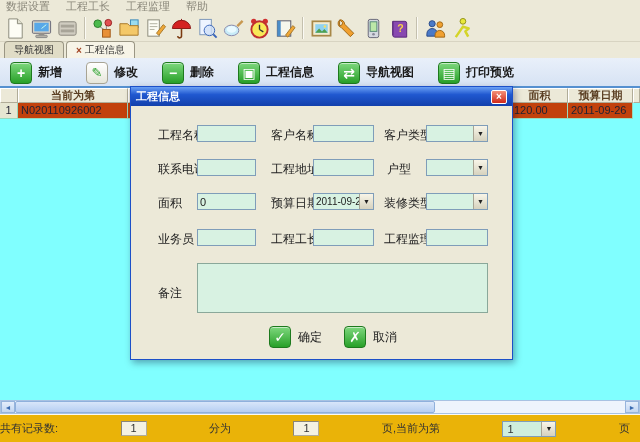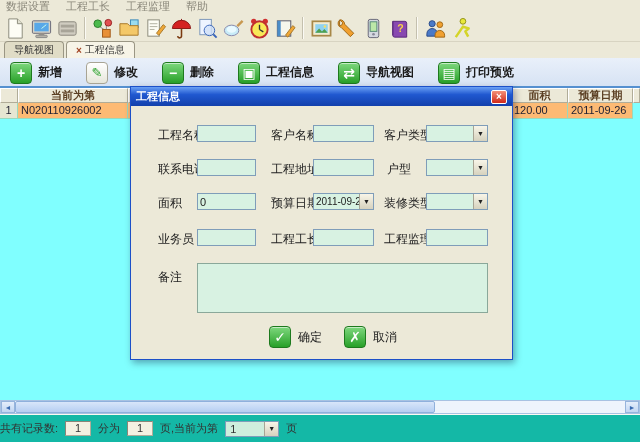--- a/index.html
+++ b/index.html
@@ -25,31 +25,31 @@
 .gbtn{width:22px;height:22px;border-radius:4px;background:linear-gradient(#7ed87e,#28a028);border:1px solid #1e7a1e;color:#fff;display:flex;align-items:center;justify-content:center;font-size:14px;font-weight:bold;box-shadow:inset 0 1px 0 rgba(255,255,255,.55)}
 .gbtn.white{background:linear-gradient(#ffffff,#e6e6da);color:#28a028;border:1px solid #a8a494;font-size:13px}
 .clipboard{width:19px;height:22px;background:#f4ead0;border:2px solid #c07818;border-radius:2px;position:relative}
 .clipboard:before{content:"";position:absolute;top:-4px;left:3px;width:9px;height:5px;background:#cfcfcf;border:1px solid #8a8a8a}
 .clipboard:after{content:"";position:absolute;top:3px;left:2px;right:2px;bottom:2px;background:#fff}
 
 .content{position:absolute;top:86px;left:0;right:0;bottom:28px;background:#80ffff;border-top:2px solid #5590d0}
 .gridhead{display:flex;height:15px}
 .gh{background:#ece9d8;border-top:1px solid #fff;border-left:1px solid #fff;border-right:1px solid #b0ac98;border-bottom:1px solid #b0ac98;font-size:11px;font-weight:bold;color:#5c4024;text-align:center;line-height:13px;overflow:hidden;white-space:nowrap}
 .gridrow{display:flex;height:16px;font-size:11px;line-height:15px;color:#223}
-.gc{background:#fdba74;border-right:1px solid #9ad8bc;border-bottom:1px solid #9ad8bc;overflow:hidden;white-space:nowrap;padding:0 3px}
+.gc{background:#c2410c;border-right:1px solid #9ad8bc;border-bottom:1px solid #9ad8bc;overflow:hidden;white-space:nowrap;padding:0 3px}
 .gc.num{background:#e6e6d2;text-align:center;padding:0}
 .c0{width:18px}.c1{width:110px}.c2{width:383px}.c3{width:57px}.c4{width:65px}.c5{flex:1}
 
 .hscroll{position:absolute;left:0;right:0;bottom:0;height:14px;background:#eef4fc;border:1px solid #a8c2e2;display:flex}
 .sarr{width:14px;height:100%;background:linear-gradient(#e4eefb,#c2d6f2);border:1px solid #96b4dc;color:#3a6ab0;font-size:7px;display:flex;align-items:center;justify-content:center}
 .sarr.right{margin-left:auto}
 .strack{position:relative;flex:1}
 .sthumb{position:absolute;left:0;top:0;bottom:0;width:420px;background:linear-gradient(#d8e6fa,#b6cef2);border:1px solid #8fb0dc;border-radius:2px}
 
-.statusbar{position:absolute;left:0;right:0;bottom:0;height:28px;background:#14b8a6;border-top:1px solid #fbfaf4;display:flex;align-items:center;justify-content:flex-start;gap:7px;padding-right:10px;font-size:11px;color:#333}
+.statusbar{position:absolute;left:0;right:0;bottom:0;height:28px;background:#eab308;border-top:1px solid #fbfaf4;display:flex;align-items:center;justify-content:space-between;gap:7px;padding-right:10px;font-size:11px;color:#333}
 .sbox{width:26px;height:15px;background:#f4f1e2;border:1px solid #b0ac9a;border-top-color:#8a8678;border-left-color:#8a8678;text-align:center;line-height:13px;font-size:11px}
 .scombo{width:54px;height:16px;background:#cfeedd;border:1px solid #7f9db9;display:flex}
 .scombo .cval{flex:1;padding-left:4px;line-height:14px;font-size:11px}
 .cbtn{width:14px;background:linear-gradient(#f8f5e8,#d6d2be);border-left:1px solid #a8a494;font-size:7px;color:#222;display:flex;align-items:center;justify-content:center}
 
 .dialog{position:absolute;left:130px;top:86px;width:383px;height:274px;background:#ece9d8;border:1px solid #1c50c8;box-shadow:2px 3px 7px rgba(0,0,40,.35)}
 .dlg-title{height:19px;background:linear-gradient(#6aa0f4,#2058d0 40%,#1240ac);display:flex;align-items:center;padding:0 5px;color:#fff;font-size:11px;font-weight:bold}
 .dlg-close{margin-left:auto;width:16px;height:14px;background:linear-gradient(#f49078,#d02818);border:1px solid #fff;border-radius:2px;color:#fff;font-size:10px;font-weight:bold;line-height:11px;text-align:center}
 .dlg-body{position:relative;height:254px;font-size:12px;color:#222}
 .flabel{position:absolute;white-space:nowrap}
@@ -314,21 +314,21 @@
         <span class="cbtn">▼</span>
       </span>
 
       <span class="flabel" style="left:27px;top:125px">业务员</span>
       <input class="finput" style="left: 66px; top: 123px; width: 59px;" value="">
       <span class="flabel" style="left:140px;top:125px">工程工长</span>
       <input class="finput" style="left: 182px; top: 123px; width: 61px;" value="">
       <span class="flabel" style="left:253px;top:125px">工程监理</span>
       <input class="finput" style="left: 295px; top: 123px; width: 62px;" value="">
 
-      <span class="flabel" style="left:27px;top:163px">备注</span>
+      <span class="flabel" style="left:27px;top:179px">备注</span>
       <textarea class="remarks" style=""></textarea>
 
       <div class="dlgbtn" style="left:138px;top:220px">
         <span class="gbtn">✓</span>
         <span>确定</span>
       </div>
       <div class="dlgbtn" style="left:213px;top:220px">
         <span class="gbtn">✗</span>
         <span>取消</span>
       </div>

